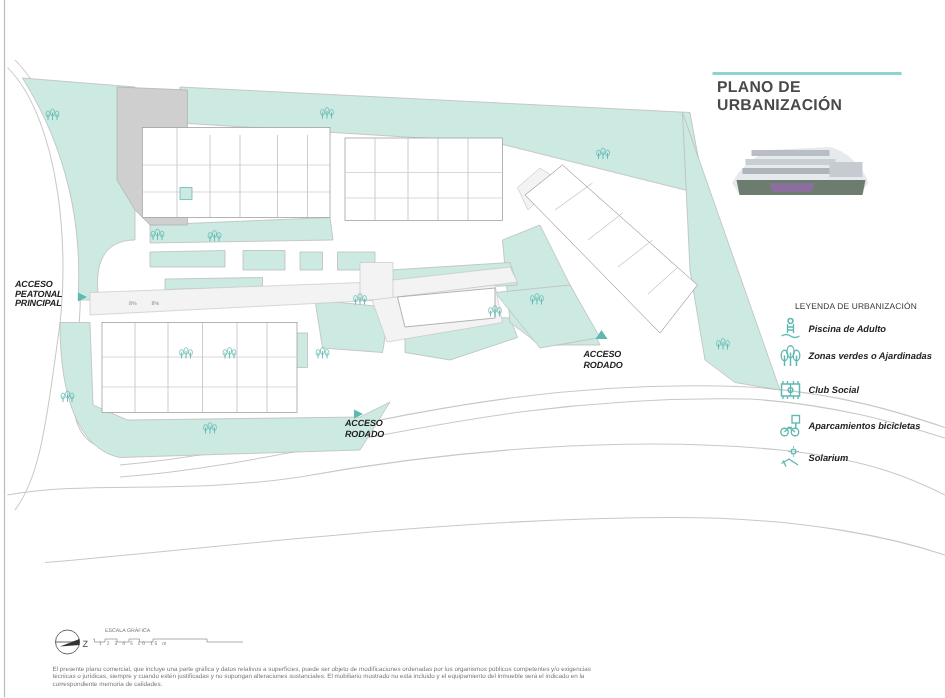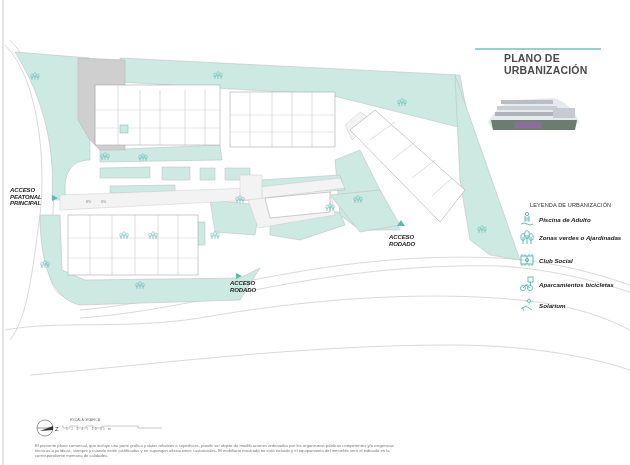--- a/index.html
+++ b/index.html
@@ -1,19 +1,19 @@
 <!DOCTYPE html>
 <html><head>
 <meta charset="utf-8">
 <style>
   html,body{margin:0;padding:0;background:#ffffff;}
   body{width:630px;height:465px;position:relative;overflow:hidden;font-family:"Liberation Sans",sans-serif;}
   #plan{position:absolute;left:0;top:0;width:630px;height:465px;}
   .label{position:absolute;font-weight:bold;font-style:italic;color:#222;font-size:6px;line-height:6.5px;letter-spacing:-0.1px;}
-  .title{position:absolute;left:504px;top:52px;color:#4a4a4a;font-weight:bold;font-size:10.5px;line-height:12px;letter-spacing:0.2px;}
+  .title{position:absolute;left:478px;top:52px;color:#4a4a4a;font-weight:bold;font-size:10.5px;line-height:12px;letter-spacing:0.2px;}
   .title-rule{position:absolute;left:475px;top:48px;width:126px;height:1.5px;background:#8fd3cf;}
   .photo{position:absolute;left:483px;top:82px;width:100px;height:52px;}
   .legend-title{position:absolute;left:530px;top:202px;font-size:5.6px;color:#333;letter-spacing:0.1px;}
   .legend-item{position:absolute;left:519px;display:flex;align-items:center;height:16px;}
   .legend-item .ico{width:16px;height:16px;display:inline-block;}
   .legend-item .txt{margin-left:4px;font-size:6.2px;font-weight:bold;font-style:italic;color:#222;white-space:nowrap;}
   .footer{position:absolute;left:35px;top:443px;width:420px;font-size:4.2px;line-height:5.2px;color:#777;}
   .scale-title{position:absolute;left:70px;top:418px;font-size:3.5px;color:#777;}
   .scale-nums{position:absolute;left:66px;top:427px;font-size:3.3px;color:#777;letter-spacing:1.2px;}
 </style>

